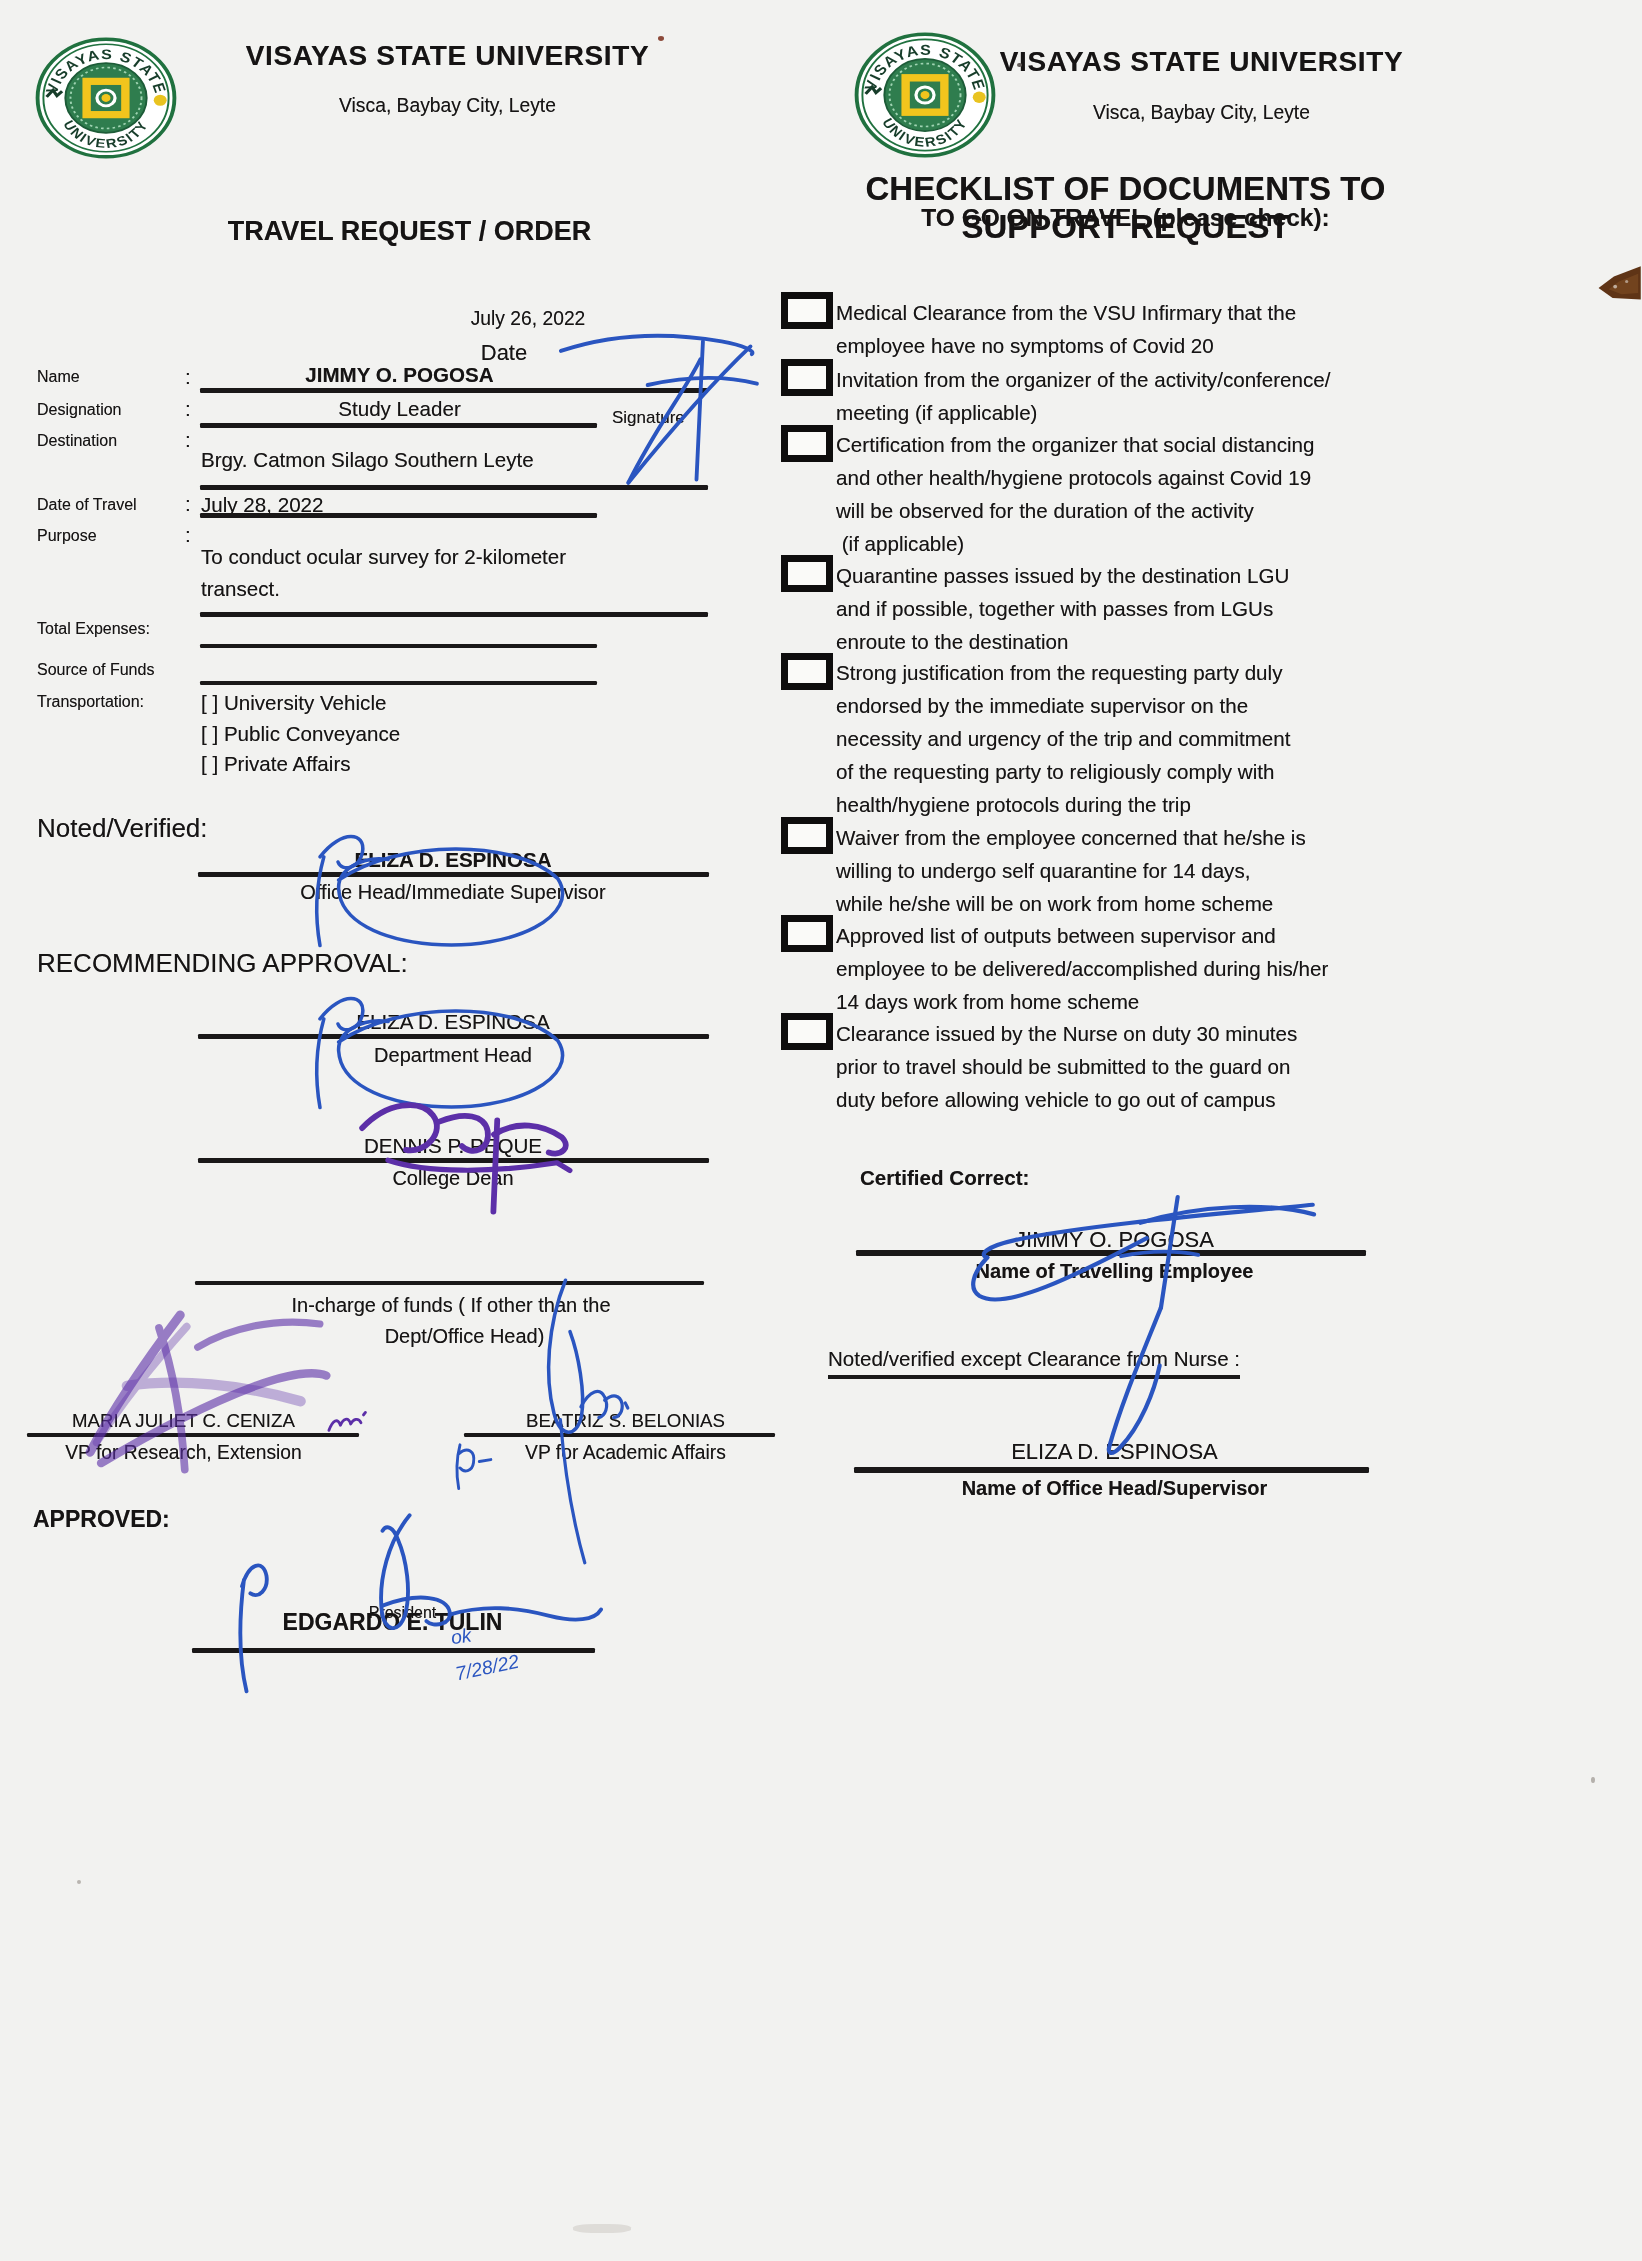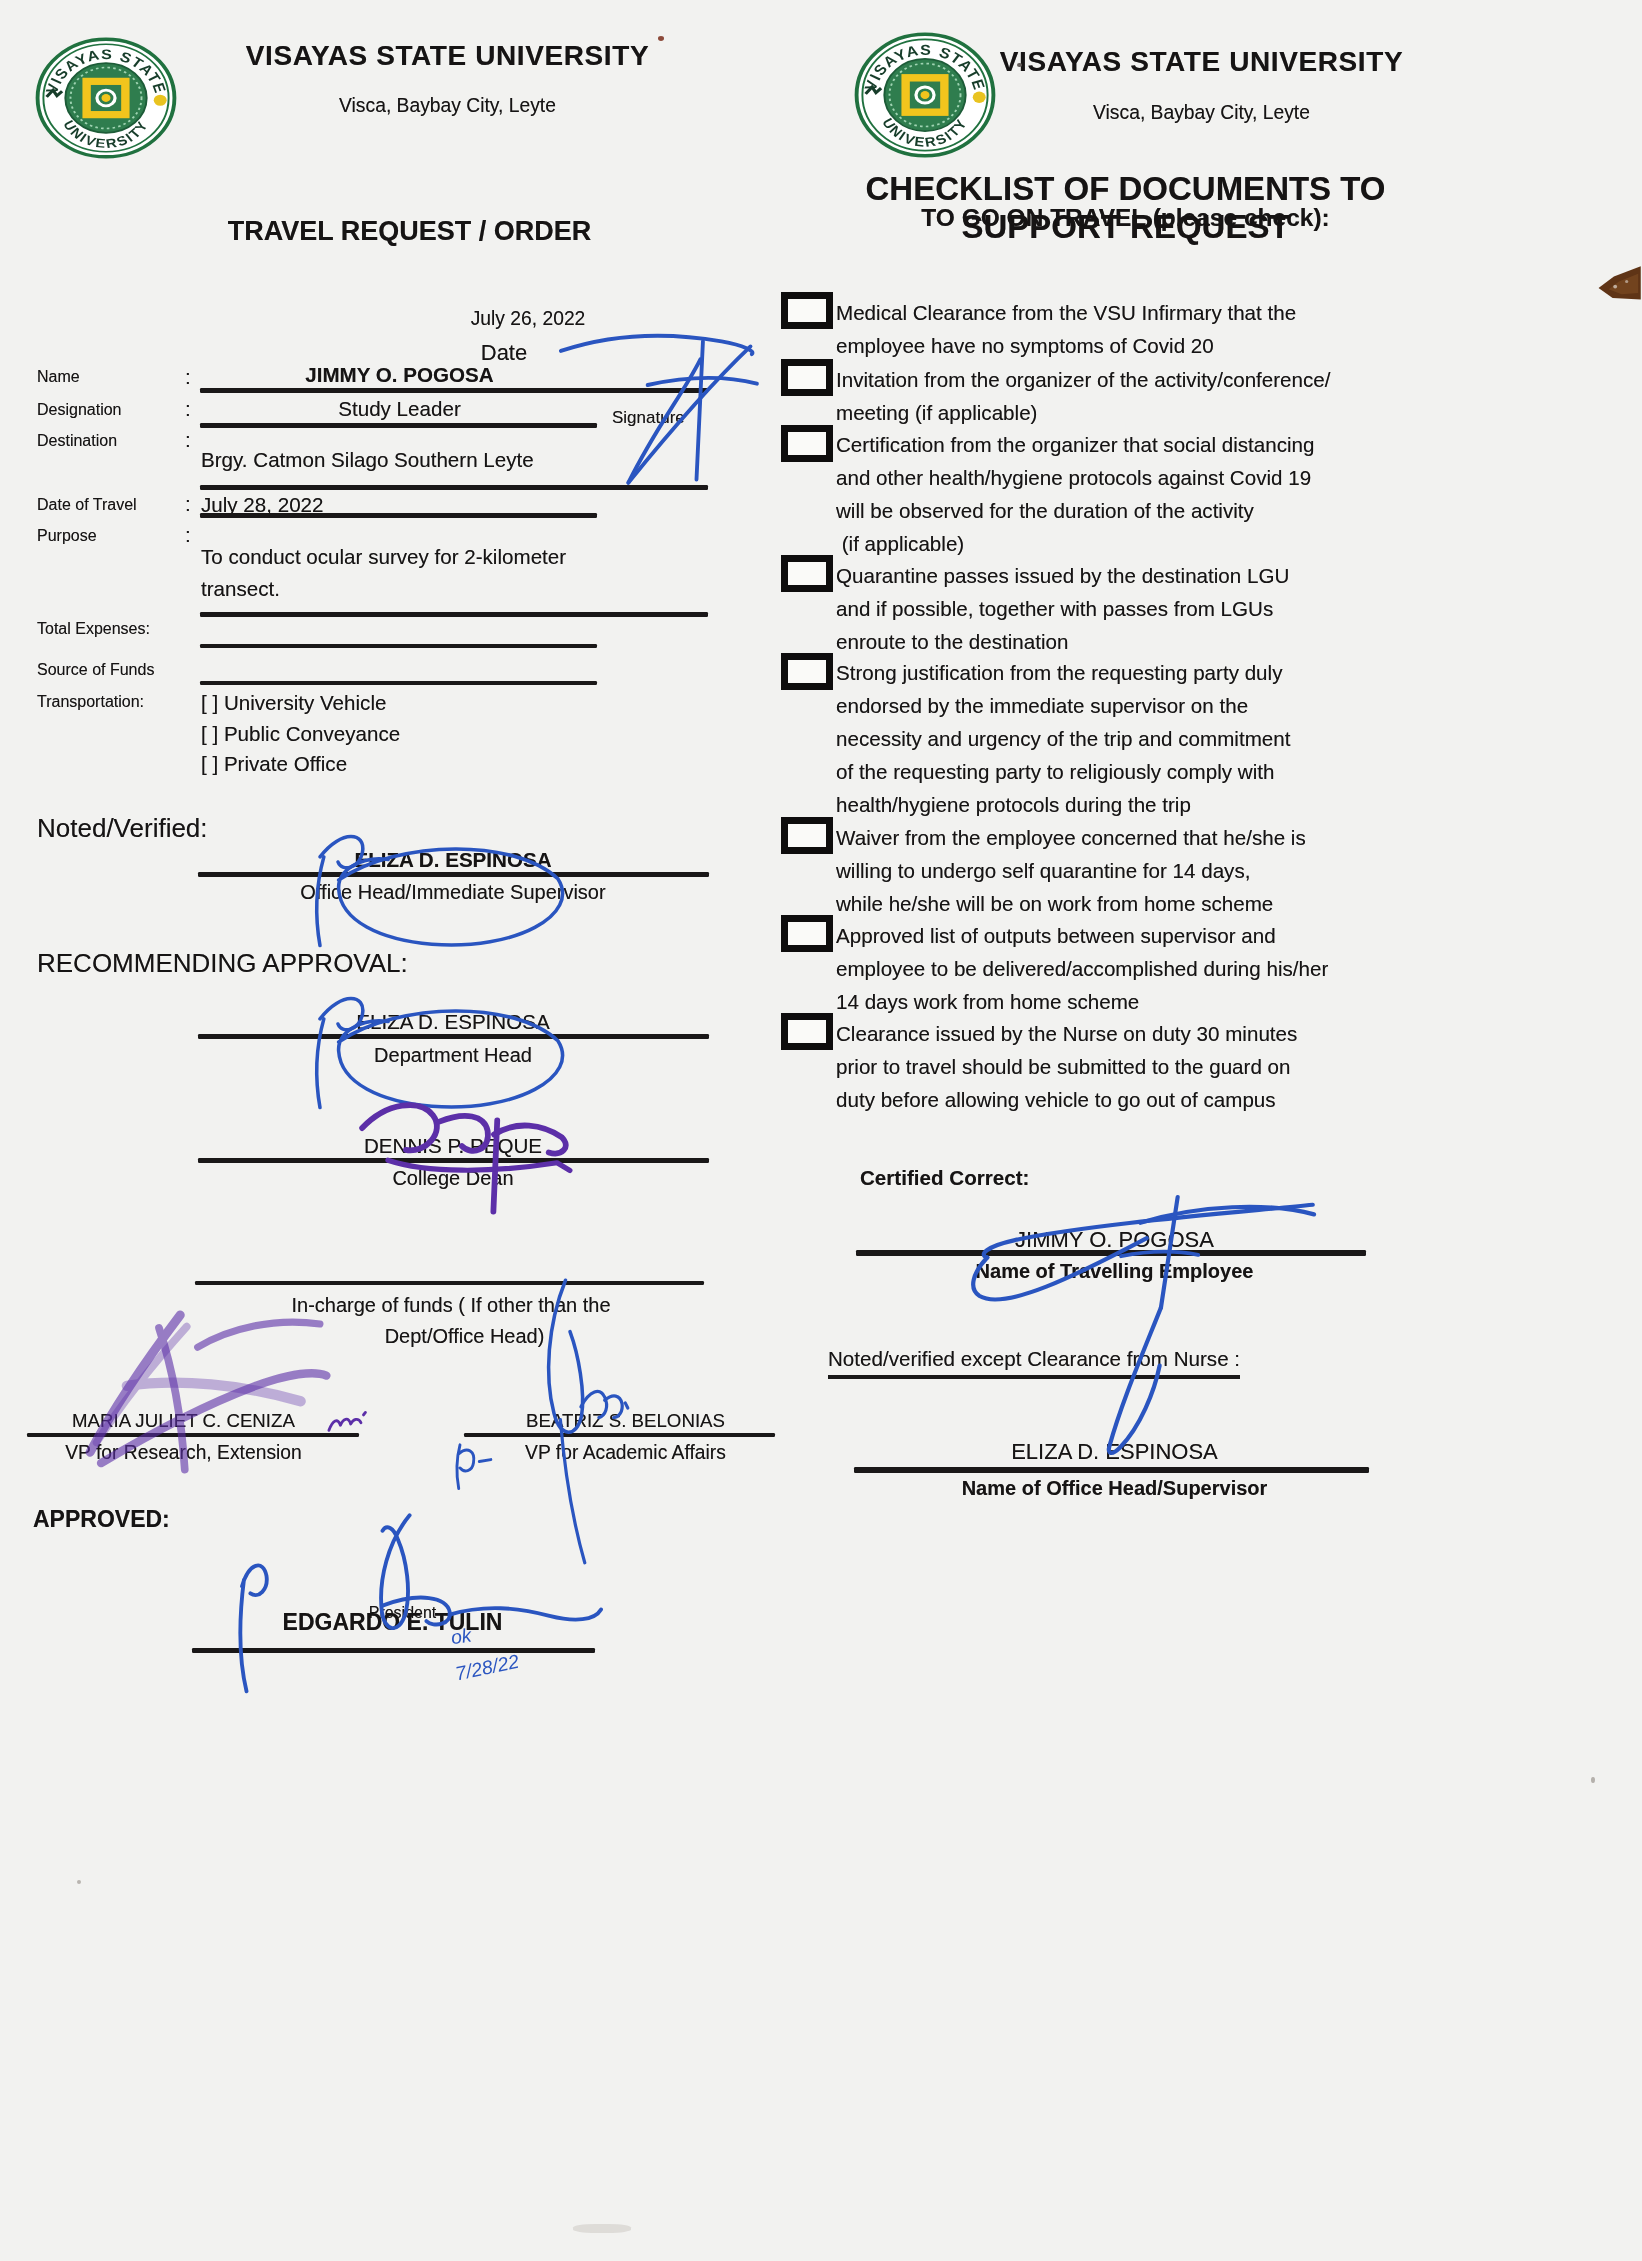--- a/index.html
+++ b/index.html
@@ -83,21 +83,21 @@
 
   <div class="abs blur lbl" style="left:37px;top:620px">Total Expenses:</div>
   <div class="rule" style="left:200px;top:644px;width:397px;height:3.9px"></div>
 
   <div class="abs blur lbl" style="left:37px;top:661px">Source of Funds</div>
   <div class="rule" style="left:200px;top:681px;width:397px;height:3.9px"></div>
 
   <div class="abs blur lbl" style="left:37px;top:693px">Transportation:</div>
   <div class="abs blur val" style="left:201px;top:691px">[ ] University Vehicle</div>
   <div class="abs blur val" style="left:201px;top:722px">[ ] Public Conveyance</div>
-  <div class="abs blur val" style="left:201px;top:752px">[ ] Private Office</div>
+  <div class="abs blur val" style="left:201px;top:752px">[ ] Private Affairs</div>
 
   <div class="abs blur lbl2" style="left:37px;top:813px">Noted/Verified:</div>
   <div class="abs blur val bold ctr" style="left:258px;top:848px;width:390px">ELIZA D. ESPINOSA</div>
   <div class="rule" style="left:198px;top:872px;width:511px"></div>
   <div class="abs blur ctr" style="left:258px;top:881px;width:390px;font-size:20px">Office Head/Immediate Supervisor</div>
 
   <div class="abs blur lbl2" style="left:37px;top:948px">RECOMMENDING APPROVAL:</div>
   <div class="abs blur val ctr" style="left:258px;top:1010px;width:390px">ELIZA D. ESPINOSA</div>
   <div class="rule" style="left:198px;top:1034px;width:511px"></div>
   <div class="abs blur ctr" style="left:258px;top:1044px;width:390px;font-size:20px">Department Head</div>

